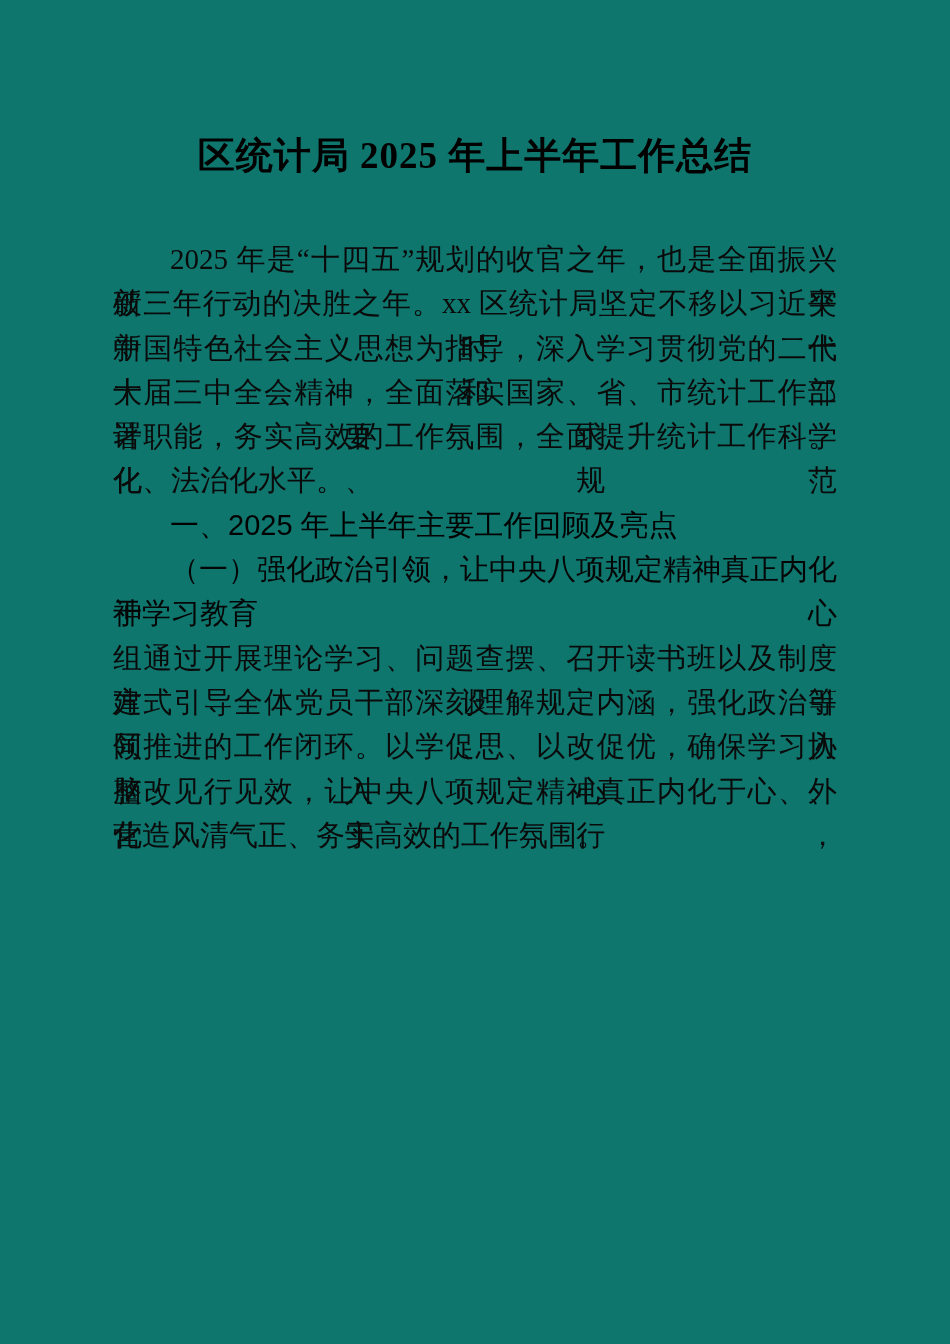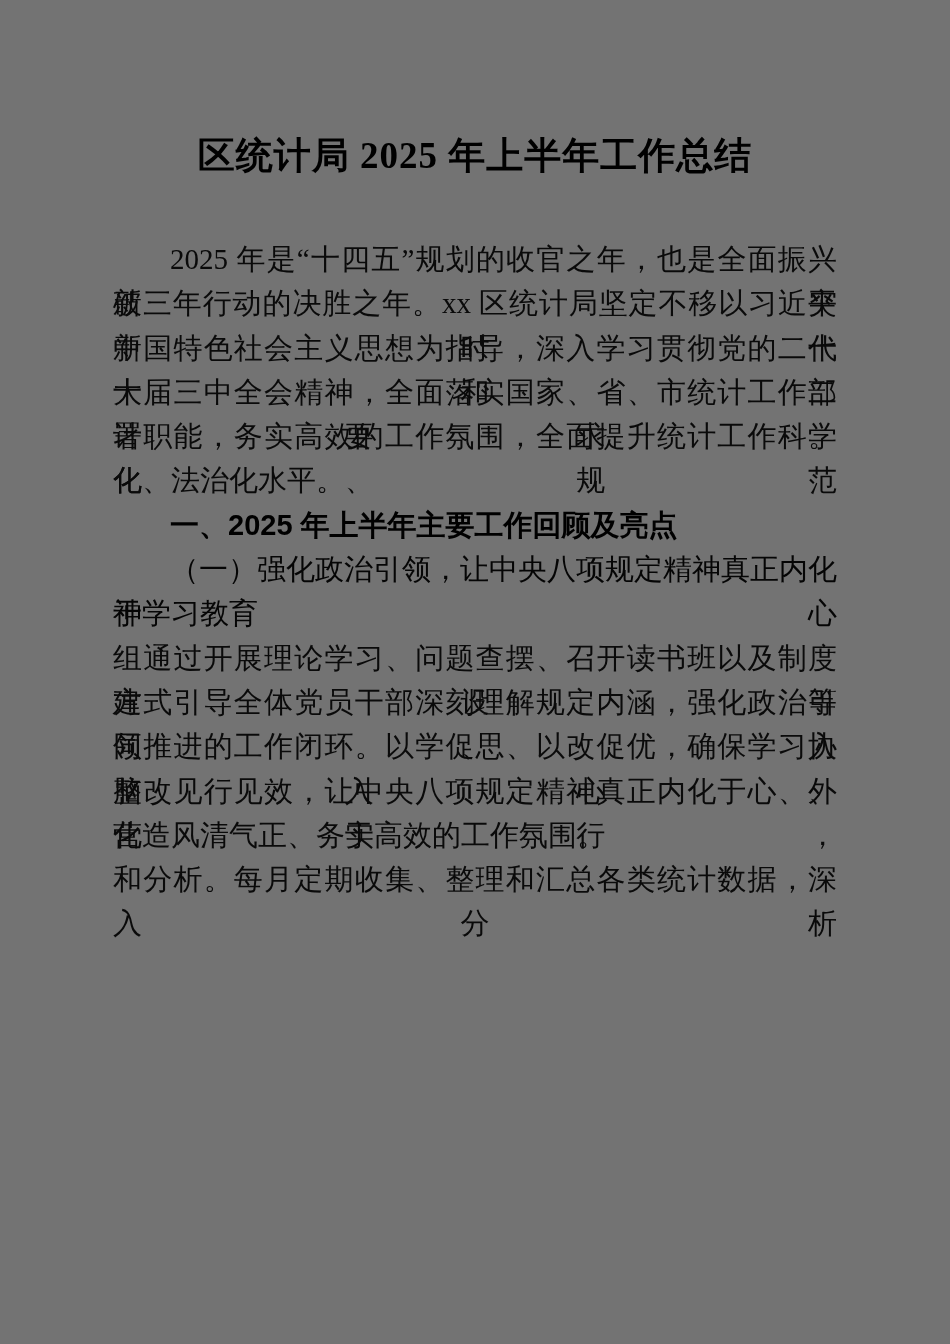--- a/index.html
+++ b/index.html
@@ -1,19 +1,19 @@
 <!DOCTYPE html>
 <html><head>
 <meta charset="utf-8">
 <style>
   html,body{margin:0;padding:0;background:#ffffff;}
   .page{
     position:relative;
     width:950px;height:1344px;
-    background:#737373;
+    background:#0f766e;
     overflow:hidden;
     font-family:"Liberation Serif","DejaVu Serif",serif;
     color:#000000;
   }
   .title{
     position:absolute;
     top:131px;left:113px;width:724px;
     margin:0;
     font-family:"Liberation Serif","DejaVu Serif",serif;
     font-size:37px;
@@ -44,21 +44,21 @@
   
   .ind{ text-indent:57px; }
   
   .fs{
     font-family:"Liberation Serif","DejaVu Serif",serif;
     font-weight:400;
   }
   
   .hei{
     font-family:"Liberation Sans","DejaVu Sans",sans-serif;
-    font-weight:700;
+    font-weight:400;
     color:#000000;
   }
   
   .kai{
     font-family:"Liberation Serif","DejaVu Serif",serif;
     font-weight:400;
     color:#050505;
   }
 </style>
 </head>
@@ -82,16 +82,15 @@
     <div class="ln kai just ind">（一）强化政治引领，让中央八项规定精神真正内化于心</div>
     <div class="ln kai">神学习教育</div>
 
     <div class="ln fs just">组通过开展理论学习、问题查摆、召开读书班以及制度建设等</div>
     <div class="ln fs just">方式引导全体党员干部深刻理解规定内涵，强化政治引领、协</div>
     <div class="ln fs just">同推进的工作闭环。以学促思、以改促优，确保学习入脑入心、</div>
     <div class="ln fs just">整改见行见效，让中央八项规定精神真正内化于心、外化于行，</div>
     <div class="ln fs">营造风清气正、务实高效的工作氛围。</div>
 
 
-    <div class="ln fs just">和分析。每月定期收集、整理和汇总各类统计数据，深入分析</div>
 
   </div>
 </div>
 
 </body></html>

